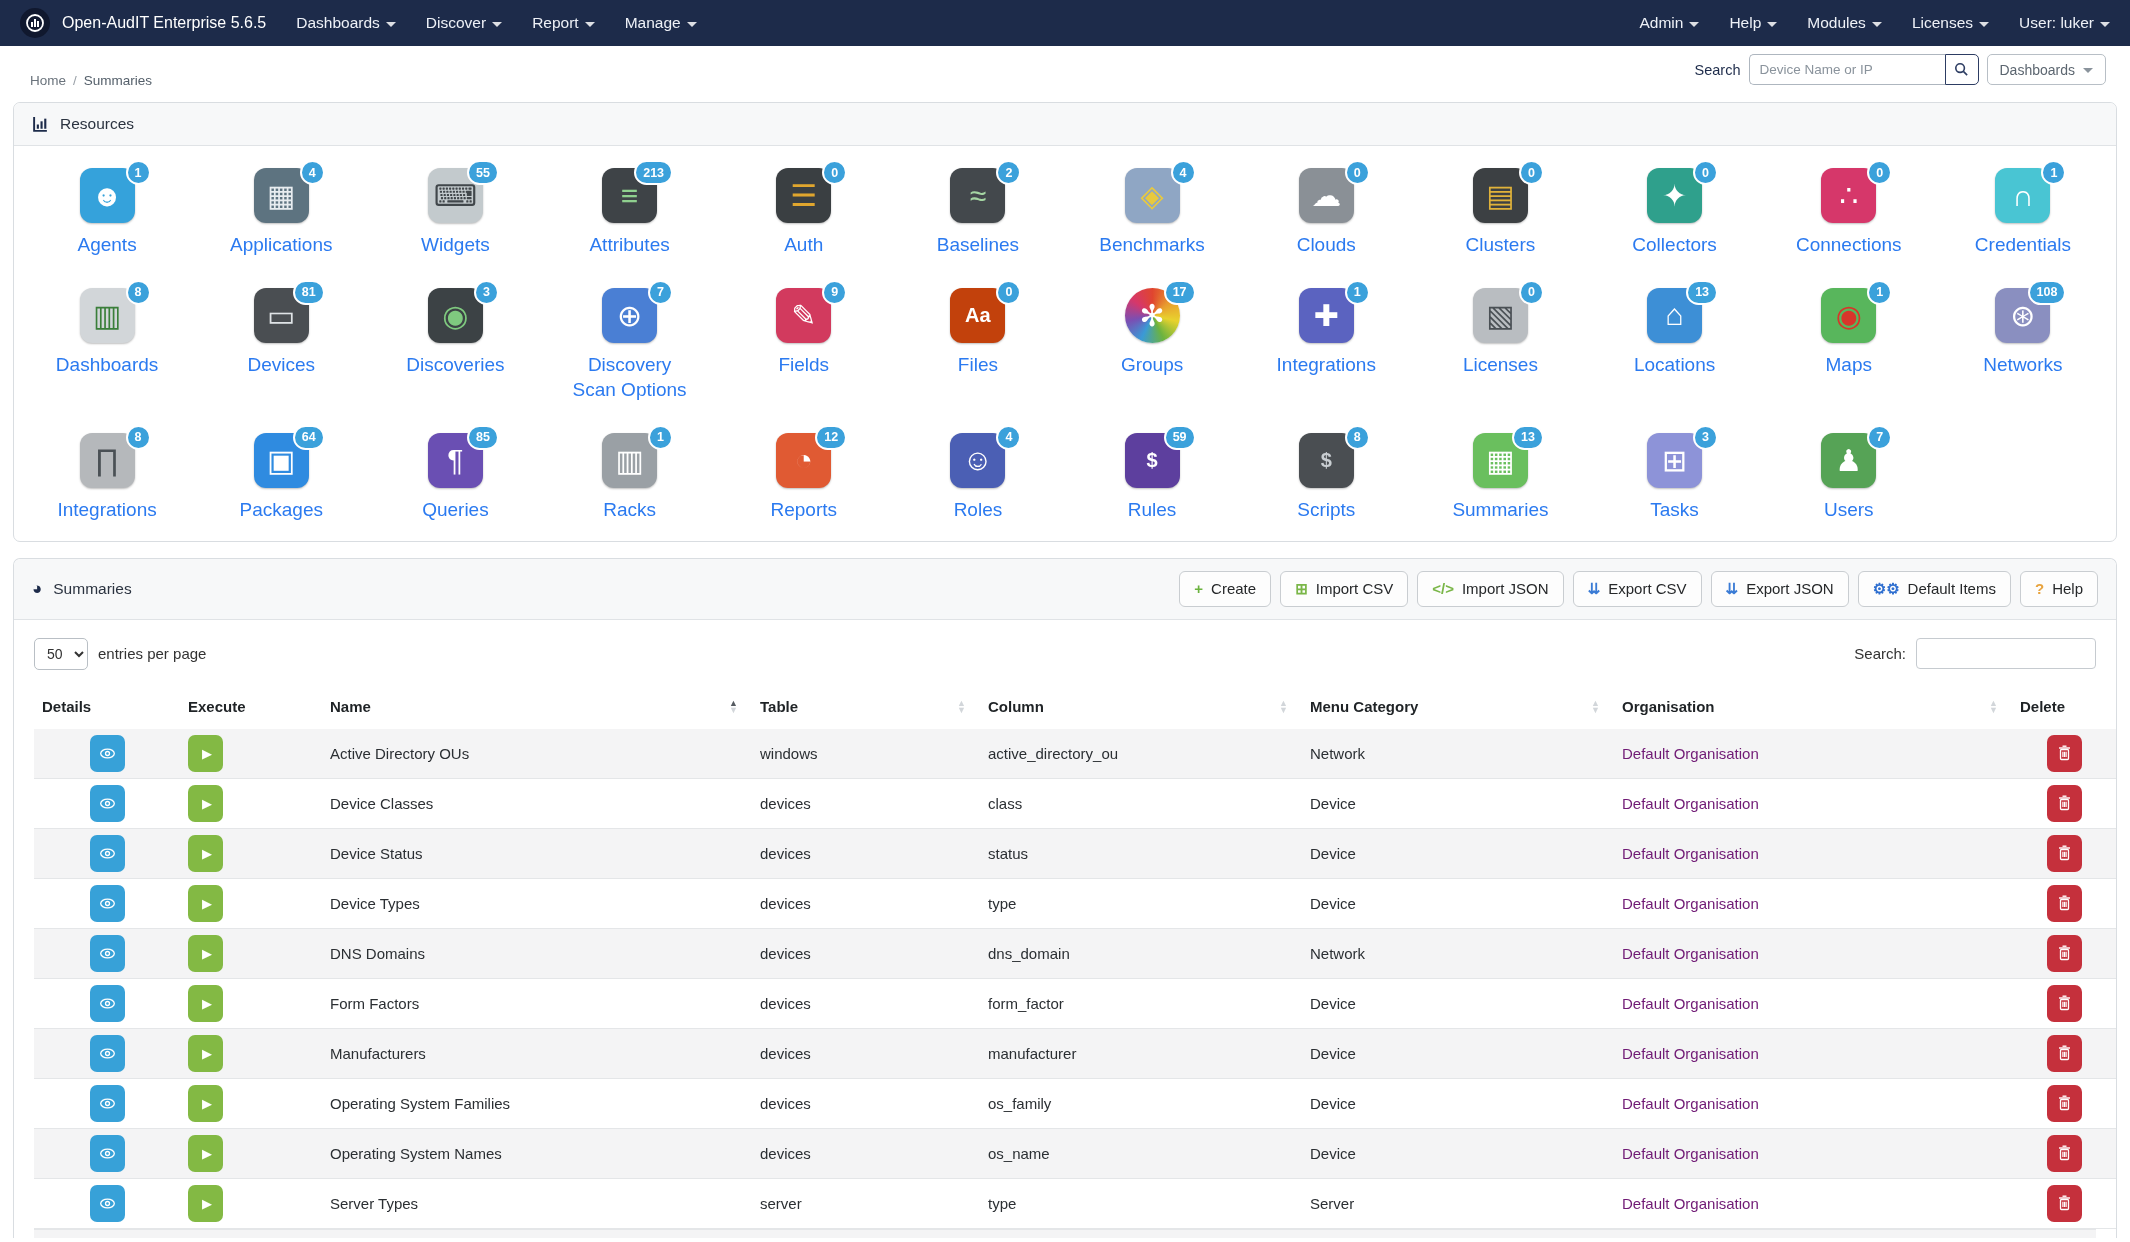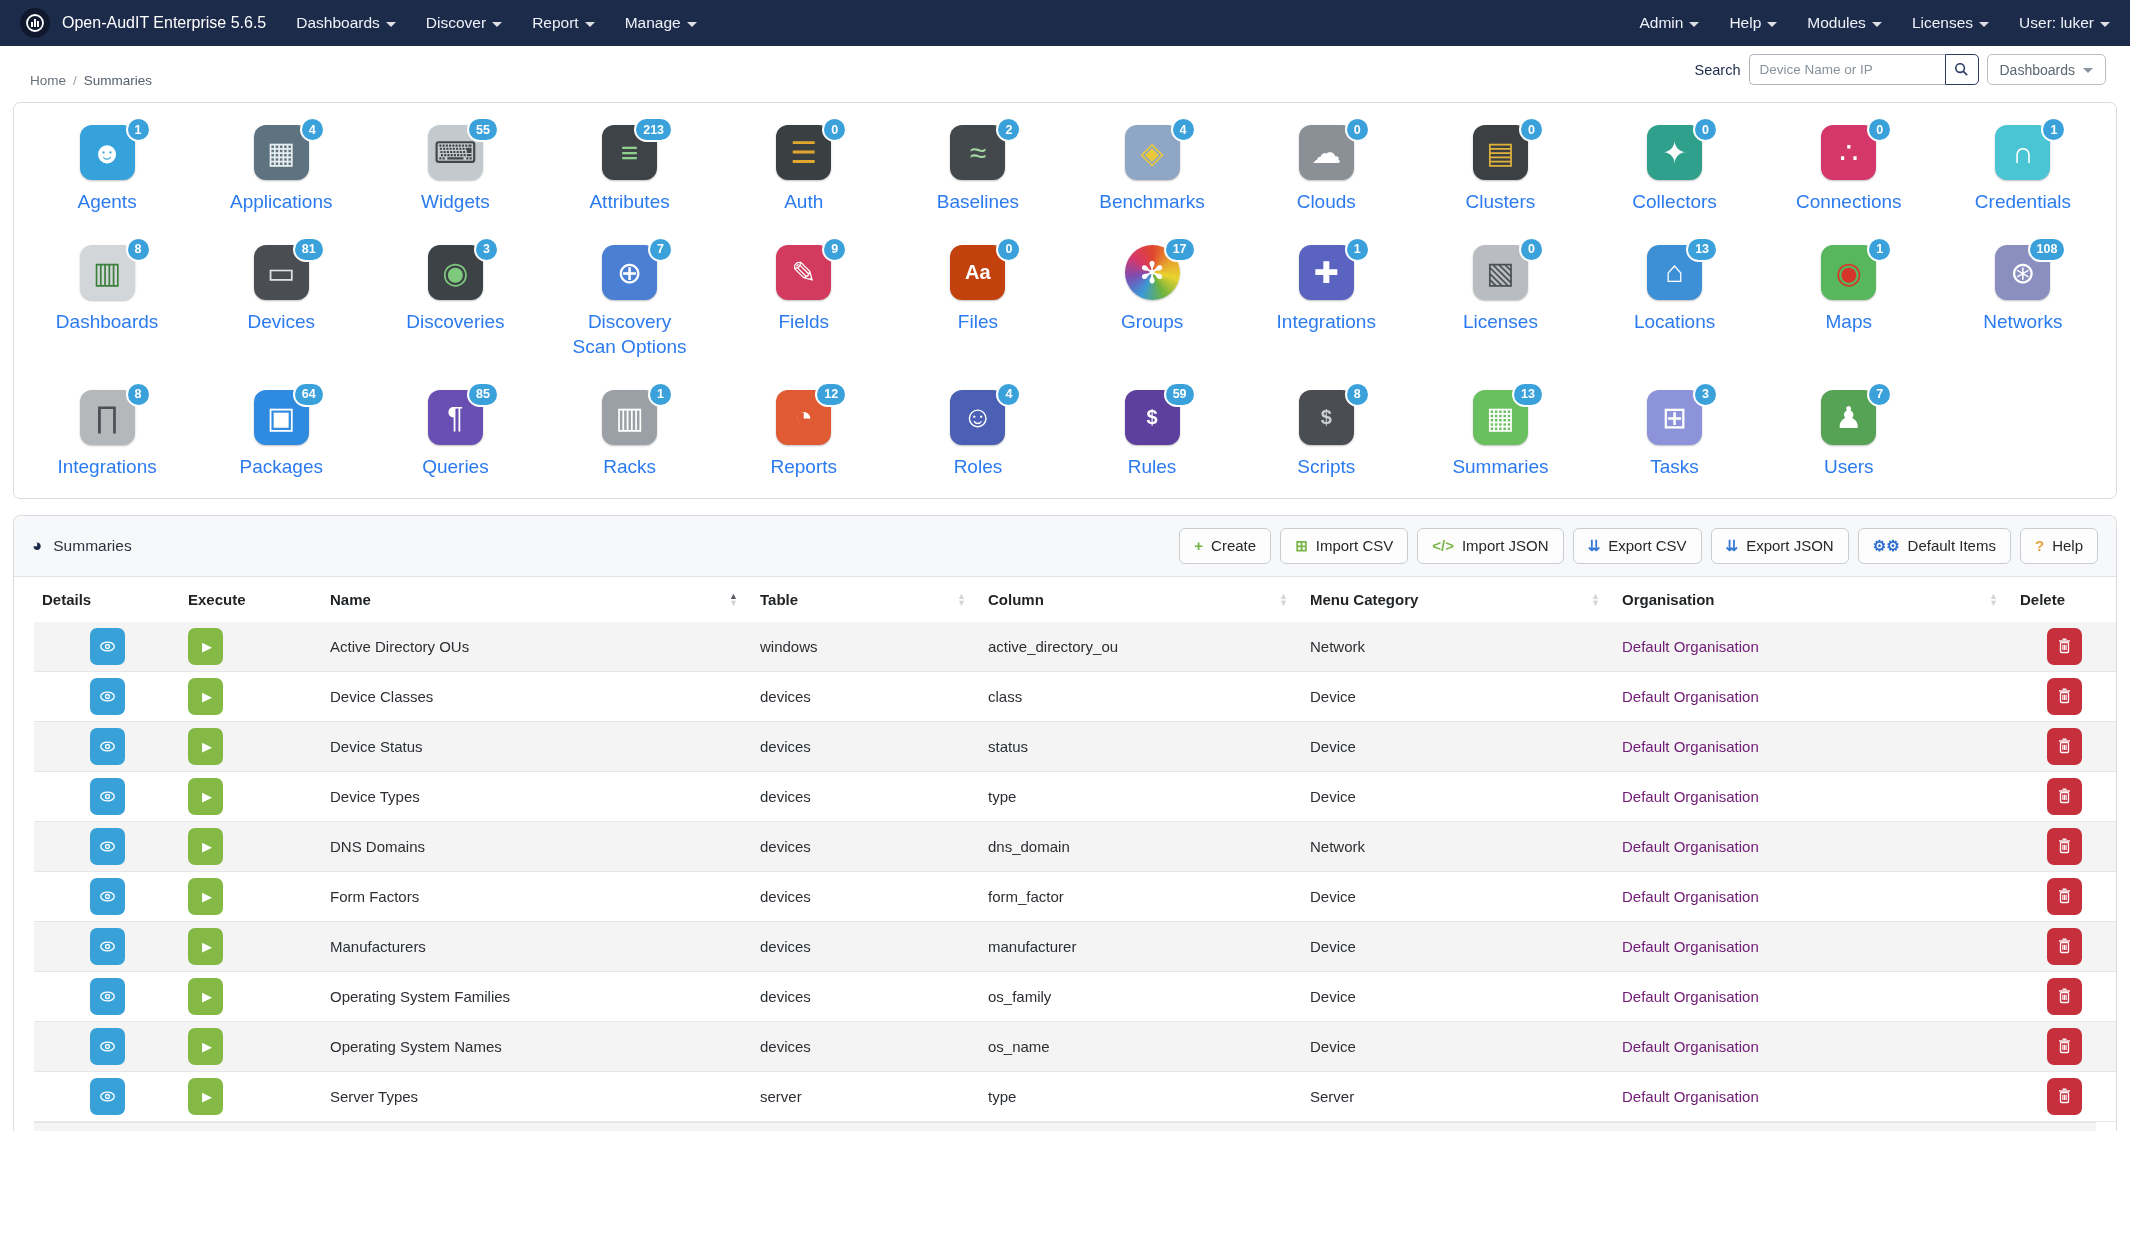--- a/index.html
+++ b/index.html
@@ -171,20 +171,31 @@
       </button>
     </span>
     <button class="dash-btn">
       <span>Dashboards</span>
       <span class="caret"></span>
     </button>
   </div>
 </div>
 
 <div class="panel">
+  <div class="panel-header">
+    <div class="panel-title">
+      <svg width="17" height="17" viewBox="0 0 16 16">
+        <path d="M2 1v13h12" fill="none" stroke="#1d2b4a" stroke-width="1.8"></path>
+        <rect x="4.5" y="8" width="2" height="4" fill="#1d2b4a"></rect>
+        <rect x="8" y="5" width="2" height="7" fill="#1d2b4a"></rect>
+        <rect x="11.5" y="2.5" width="2" height="9.5" fill="#1d2b4a"></rect>
+      </svg>
+      <span>Resources</span>
+    </div>
+  </div>
   <div class="res-grid" id="res-grid">
       <div class="res-item">
         <div class="tile-wrap">
           <div class="tile" style="background: rgb(53, 162, 219); color: rgb(255, 255, 255);">☻</div>
           <span class="badge">1</span>
         </div>
         <div class="res-label">Agents</div>
       </div>
       <div class="res-item">
         <div class="tile-wrap">
@@ -458,20 +469,30 @@
           <span class="tb-ico" style="color: rgb(47, 111, 208);">⚙⚙</span>
           <span>Default Items</span>
         </button>
         <button class="tb-btn">
           <span class="tb-ico" style="color: rgb(232, 163, 61);">?</span>
           <span>Help</span>
         </button>
       </div>
   </div>
 
+  <div class="table-controls">
+    <div class="entries">
+      <select id="entries-select"><option>50</option></select>
+      <span>entries per page</span>
+    </div>
+    <div class="tbl-search">
+      <span>Search:</span>
+      <input type="text" style="">
+    </div>
+  </div>
 
   <table class="data">
     <thead>
         <tr id="table-head-row">
           <th class="c-details"><span>Details</span></th>
           <th class="c-execute"><span>Execute</span></th>
           <th class="c-name"><span>Name</span><span class="sort">
               <span class="on">▲</span>
               <span>▼</span>
             </span></th>

